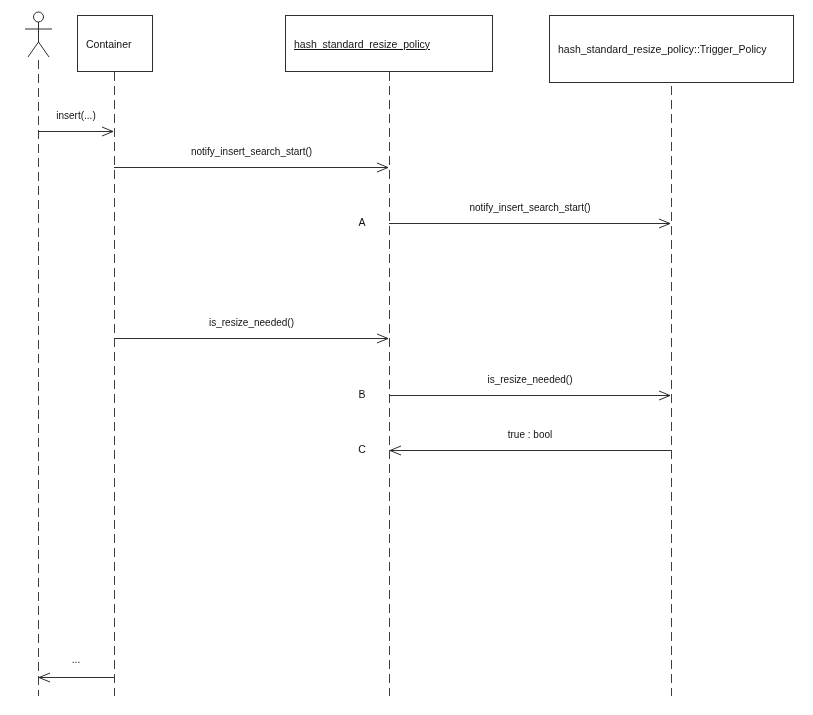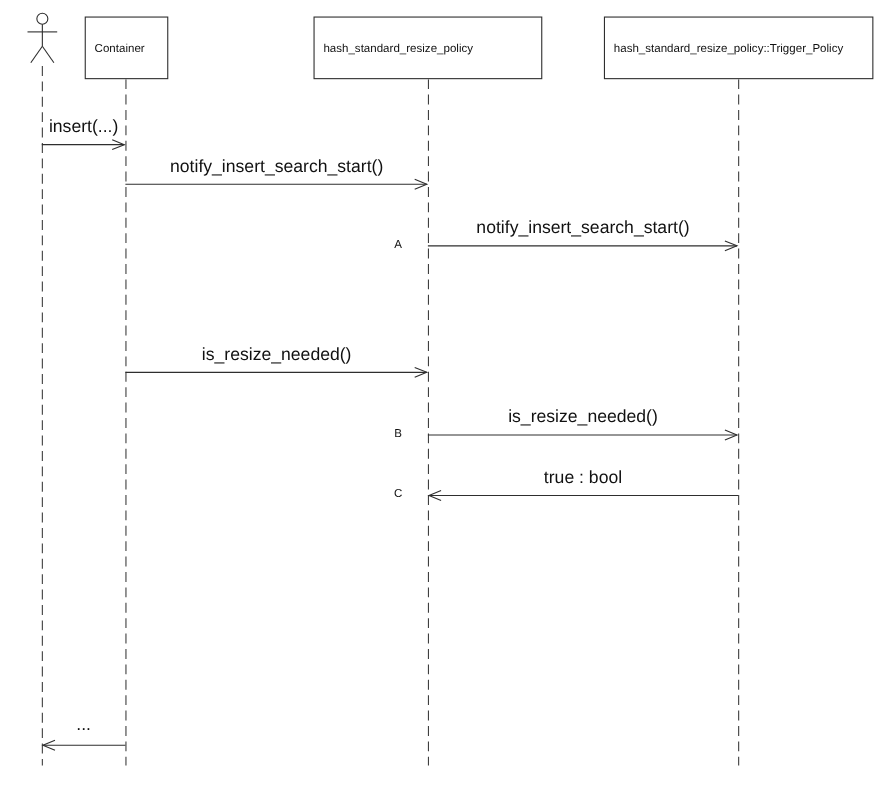--- a/index.html
+++ b/index.html
@@ -8,21 +8,21 @@
   #canvas {
     position:relative; width:813px; height:715px; background:#ffffff; overflow:hidden;
   }
   #bg { position:absolute; left:0; top:0; }
   .pbox {
     position:absolute; border:1px solid #2e2e2e; background:#fff;
     display:flex; align-items:center; padding-left:8px;
     font-size:10.5px; white-space:nowrap; color:#111;text-align:center;
   }
   .mlabel {
-    position:absolute; font-size:16px; color:#111; text-align:center;
+    position:absolute; font-size:10px; color:#111; text-align:center;
     height:16px; line-height:16px; white-space:nowrap;
   }
   .marker {
     position:absolute; font-size:10.5px; color:#111; width:24px; text-align:center;
     height:13px; line-height:13px;
   }
   .b { font-weight:normal; }
 </style>
 </head>
 <body>
@@ -74,24 +74,24 @@
       <g>
         <line x1="114" y1="677.5" x2="39" y2="677.5"></line>
         <path d="M50 673 L39 677.5 L50 682"></path>
       </g>
     </g>
   </svg>
 
   <div class="pbox" style="left:77px;  top:15px; width:76px;  height:57px;">
     <span>Container</span>
   </div>
-  <div class="pbox" style="left:285px; top:15px; width:208px; height:57px;">
+  <div class="pbox" style="left:285px; top:15px; width:208px; height:57px;text-decoration:underline;">
     <span>hash_standard_resize_policy</span>
   </div>
-  <div class="pbox" style="left:549px; top:15px; width:245px; height:57px;">
+  <div class="pbox" style="left:549px; top:15px; width:245px; height:68px;">
     <span>hash_standard_resize_policy::Trigger_Policy</span>
   </div>
 
   <div class="mlabel" style="left:38px;  top:108px; width:76px;">insert(...)</div>
   <div class="mlabel" style="left:114px; top:144px; width:275px;">notify_insert_search_start()</div>
   <div class="mlabel" style="left:389px; top:200px; width:282px;">notify_insert_search_start()</div>
   <div class="mlabel" style="left:114px; top:315px; width:275px;">is_resize_needed()</div>
   <div class="mlabel" style="left:389px; top:372px; width:282px;">is_resize_needed()</div>
   <div class="mlabel" style="left:389px; top:427px; width:282px;">
     <span class="b">true</span><span> : </span><span class="b">bool</span>

